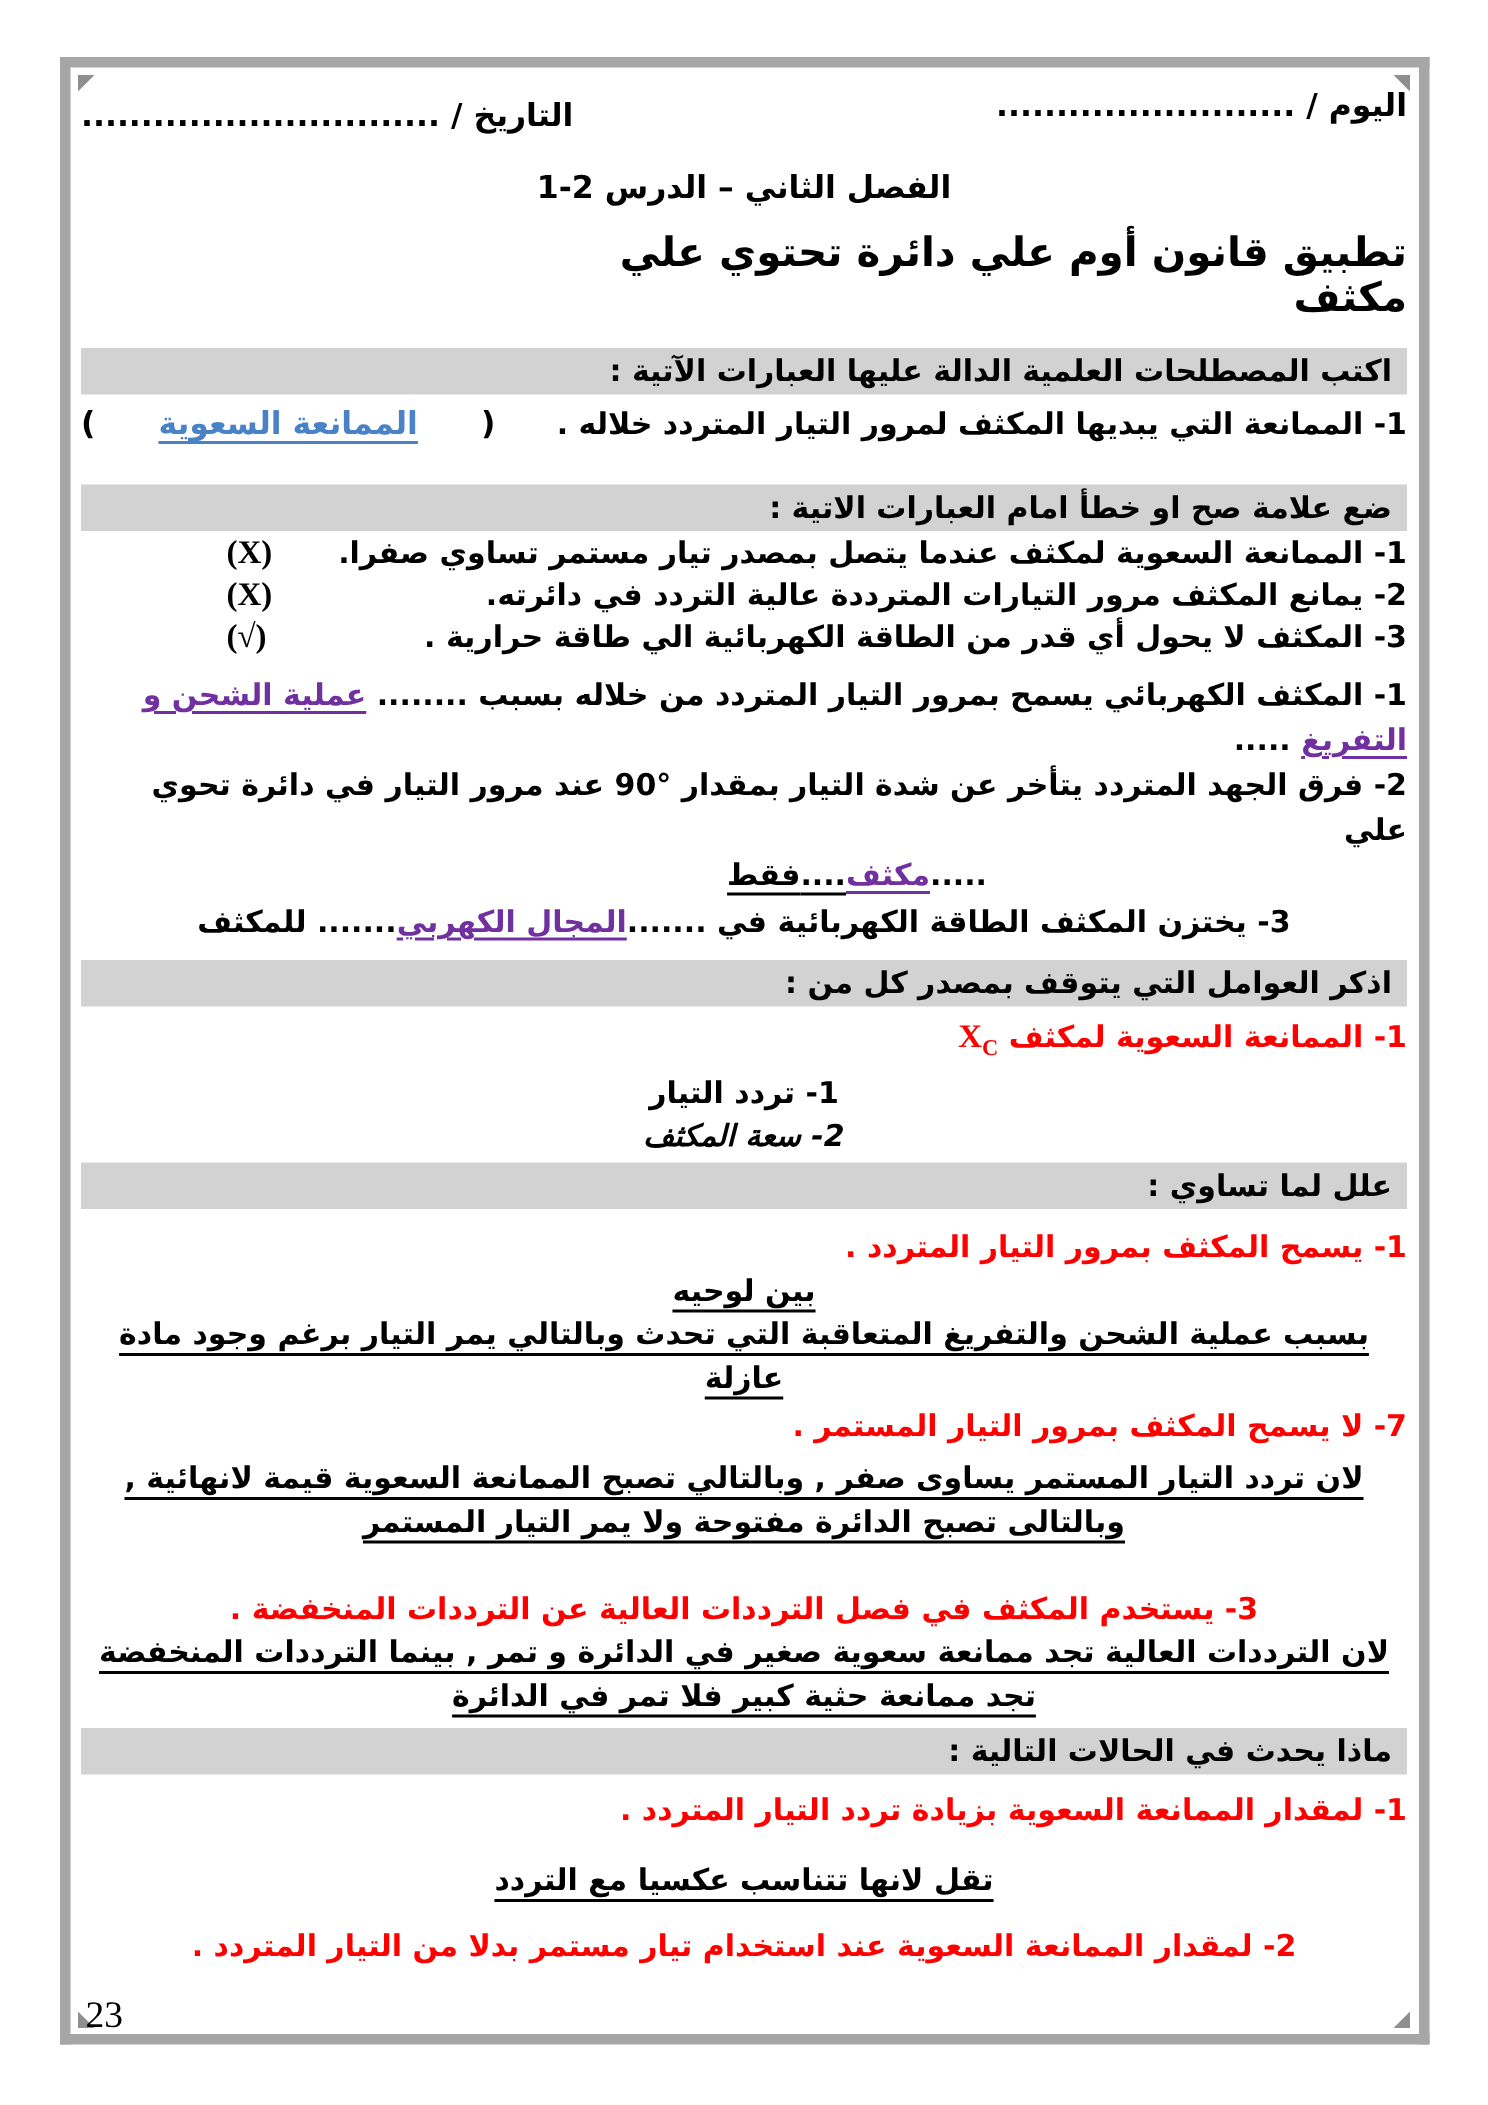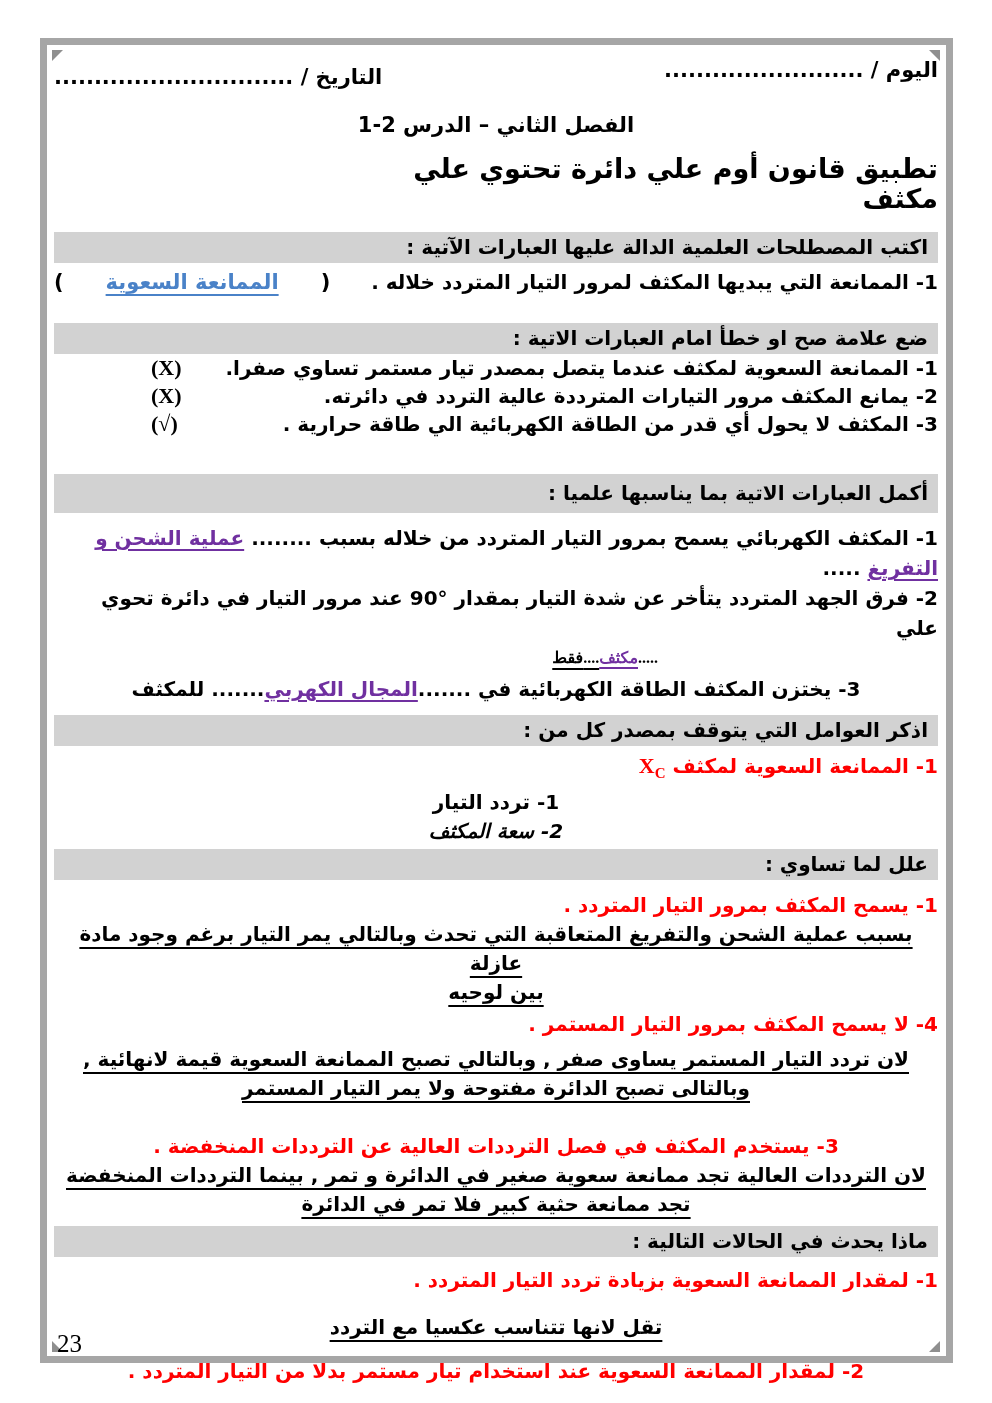--- a/index.html
+++ b/index.html
@@ -41,21 +41,21 @@
   .blue-ans{color:var(--blue,#4a82c8);text-decoration:underline;text-decoration-thickness:2px;text-underline-offset:5px;}
 
   
   .tf{margin-top:26px;}
   .tf-row{display:flex;justify-content:space-between;align-items:baseline;font-size:20px;line-height:27px;}
   .mark{direction:ltr;unicode-bidi:isolate;font-family:"Liberation Serif", serif;font-size:22px;margin-left:97px;font-weight:bold;}
 
   
   .purple{color:var(--purple,#7030A0);text-decoration:underline;text-decoration-thickness:2px;text-underline-offset:4px;}
   .u{ text-decoration:underline;text-decoration-thickness:2px;text-underline-offset:5px;}
-  .c2l2{margin-right:0;text-align:right;padding-right:280px;line-height:30px;font-size:16px;font-family:Liberation Serif, serif;}
+  .c2l2{margin-right:0;text-align:right;padding-right:280px;line-height:30px;font-size:20px;}
   .center{text-align:center;}
 
   .red{color:var(--red,#ff0000);}
   .redq{font-size:20px;line-height:29px;}
   .ansline{font-size:20px;line-height:29px;text-align:center;text-decoration:underline;text-decoration-thickness:2px;text-underline-offset:6px;}
 
   .xc{font-family:"Liberation Serif", serif;font-size:22px;}
   .xc sub{font-size:15px;}
 
   .pagenum{position:absolute;left:57px;top:1330px;font-family:"Liberation Serif", serif;font-weight:normal;font-size:25px;direction:ltr;}
@@ -102,21 +102,20 @@
   </div>
   <div class="tf-row">
     <span>2- يمانع المكثف مرور التيارات المترددة عالية التردد في دائرته.</span>
     <span class="mark">(X)</span>
   </div>
   <div class="tf-row">
     <span>3- المكثف لا يحول أي قدر من الطاقة الكهربائية الي طاقة حرارية .</span>
     <span class="mark">(√)</span>
   </div>
 
-  <div class="sec tall" style="margin-top:36px;">أكمل العبارات الاتية بما يناسبها علميا :</div>
   <div class="q" style="margin-top:10px;">
     <span>1- المكثف الكهربائي يسمح بمرور التيار المتردد من خلاله بسبب</span>
     <span>........</span>
     <span class="purple">عملية الشحن و التفريغ</span>
     <span>.....</span>
   </div>
   <div class="q" style="margin-top:0;">2- فرق الجهد المتردد يتأخر عن شدة التيار بمقدار °90 عند مرور التيار في دائرة تحوي علي</div>
   <div class="c2l2">
     <span>.....</span><span class="purple">مكثف</span><span class="u">....</span><span class="u">فقط</span>
   </div>
@@ -129,23 +128,23 @@
   <div class="sec" style="margin-top:10px;">اذكر العوامل التي يتوقف بمصدر كل من :</div>
   <div class="q red redq" style="margin-top:5px;">
     <span>1- الممانعة السعوية لمكثف</span>
     <span class="xc"><span>X</span><sub>C</sub></span>
   </div>
   <div class="q center" style="line-height:29px;">1- تردد التيار</div>
   <div class="q center" style="line-height:29px;font-style:italic;">2- سعة المكثف</div>
 
   <div class="sec" style="margin-top:3px;">علل لما تساوي :</div>
   <div class="red redq" style="margin-top:11px;">1- يسمح المكثف بمرور التيار المتردد .</div>
+  <div class="ansline">بين لوحيه</div>
   <div class="ansline">بسبب عملية الشحن والتفريغ المتعاقبة التي تحدث وبالتالي يمر التيار برغم وجود مادة عازلة</div>
-  <div class="ansline">بين لوحيه</div>
-  <div class="red redq" style="margin-top:3px;">4- لا يسمح المكثف بمرور التيار المستمر .</div>
+  <div class="red redq" style="margin-top:3px;">7- لا يسمح المكثف بمرور التيار المستمر .</div>
   <div class="ansline" style="margin-top:6px;">لان تردد التيار المستمر يساوى صفر , وبالتالي تصبح الممانعة السعوية قيمة لانهائية ,</div>
   <div class="ansline">وبالتالى تصبح الدائرة مفتوحة ولا يمر التيار المستمر</div>
   <div class="red redq center" style="margin-top:29px;">3- يستخدم المكثف في فصل الترددات العالية عن الترددات المنخفضة .</div>
   <div class="ansline">لان الترددات العالية تجد ممانعة سعوية صغير في الدائرة و تمر , بينما الترددات المنخفضة</div>
   <div class="ansline">تجد ممانعة حثية كبير فلا تمر في الدائرة</div>
 
   <div class="sec" style="margin-top:7px;">ماذا يحدث في الحالات التالية :</div>
   <div class="red redq" style="margin-top:8px;line-height:31px;">1- لمقدار الممانعة السعوية بزيادة تردد التيار المتردد .</div>
   <div class="ansline" style="margin-top:17px;">تقل لانها تتناسب عكسيا مع التردد</div>
   <div class="red redq center" style="margin-top:14px;line-height:31px;">2- لمقدار الممانعة السعوية عند استخدام تيار مستمر بدلا من التيار المتردد .</div>

